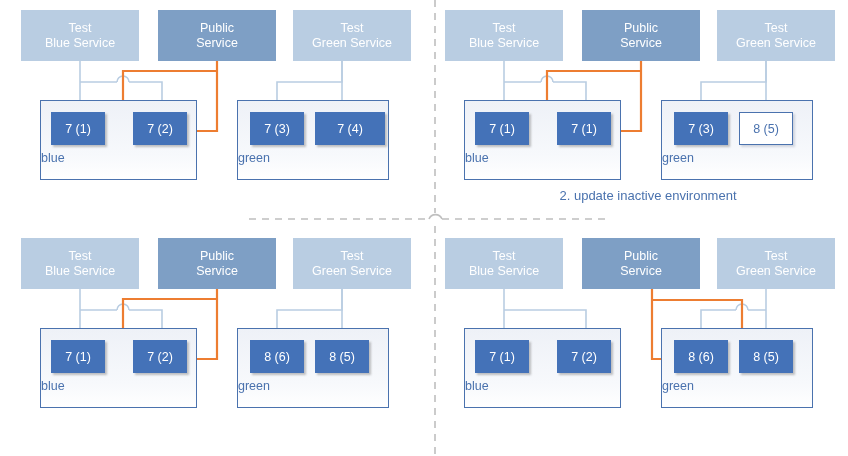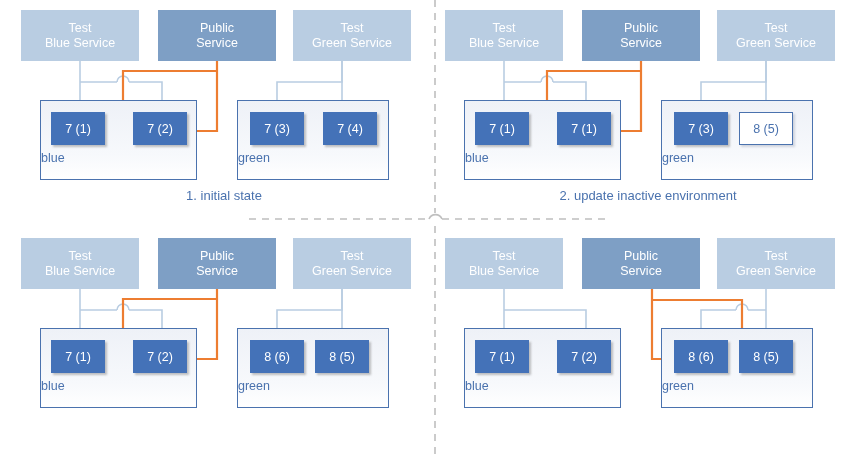--- a/index.html
+++ b/index.html
@@ -169,23 +169,22 @@
     <div class="env" style="left:28px;top:100px;width:157px;height:80px;">
       <div class="env-label" style="top:50px;">blue</div>
     </div>
     <div class="node filled" style="left:39px;top:112px;width:54px;height:33px;">7 (1)</div>
     <div class="node filled" style="left:121px;top:112px;width:54px;height:33px;">7 (2)</div>
 
     <div class="env" style="left:225px;top:100px;width:152px;height:80px;">
       <div class="env-label" style="top:50px;">green</div>
     </div>
     <div class="node filled" style="left:238px;top:112px;width:54px;height:33px;">7 (3)</div>
-    <div class="node filled" style="left:303px;top:112px;width:54px;height:33px;margin-left:8px;">7 (4)</div>
-
-    <div class="caption" style="left:0px;top:188px;width:424px;">1. initial state</div>
+    <div class="node filled" style="left:303px;top:112px;width:70px;height:33px;">7 (4)</div>
+
   </div>
 
   <div class="panel" style="left:424px;top:0px;">
     <div class="svc light" style="left:9px;top:10px;width:118px;height:51px;">
       <div><span>Test</span><br>
            <span>Blue Service</span></div>
     </div>
     <div class="svc dark" style="left:146px;top:10px;width:118px;height:51px;">
       <div><span>Public</span><br>
            <span>Service</span></div>

